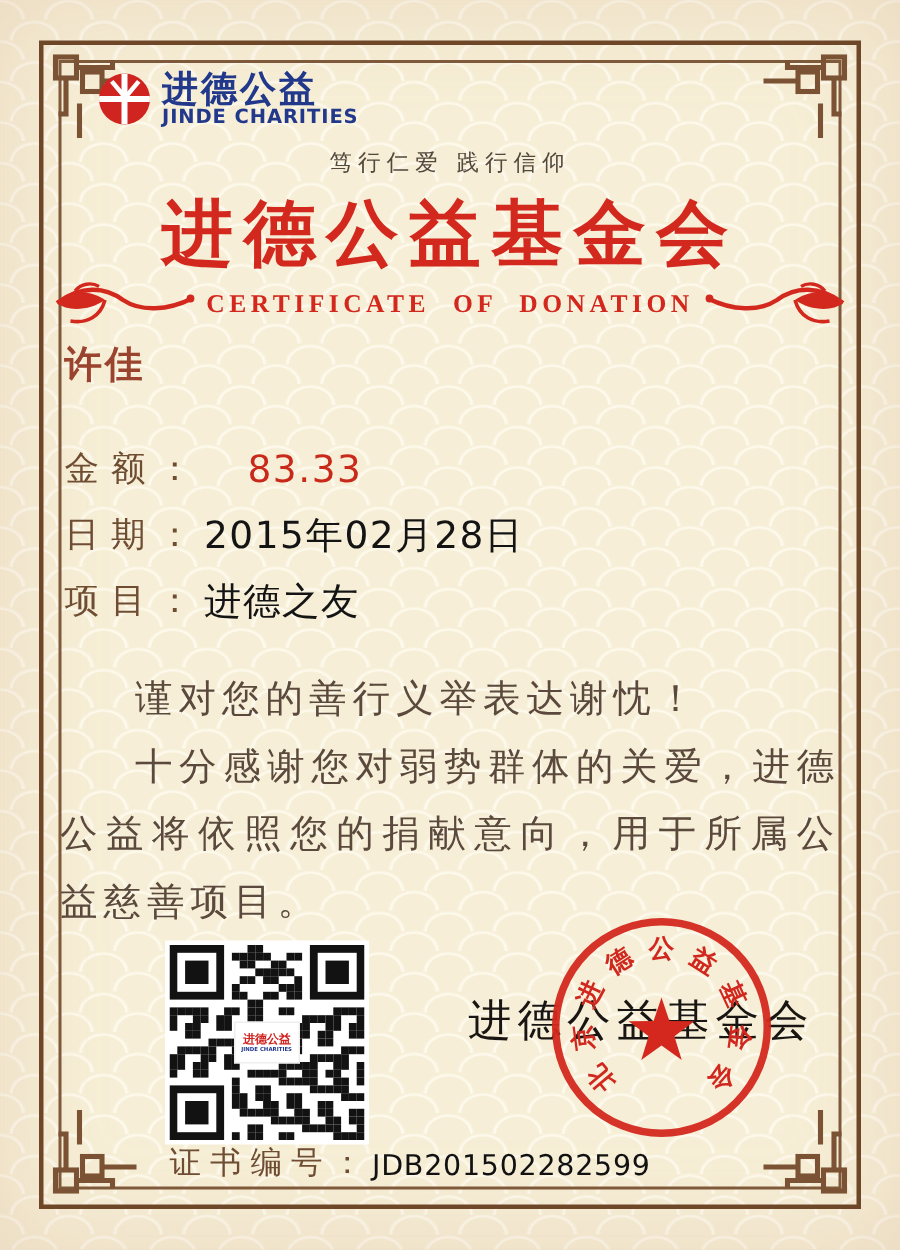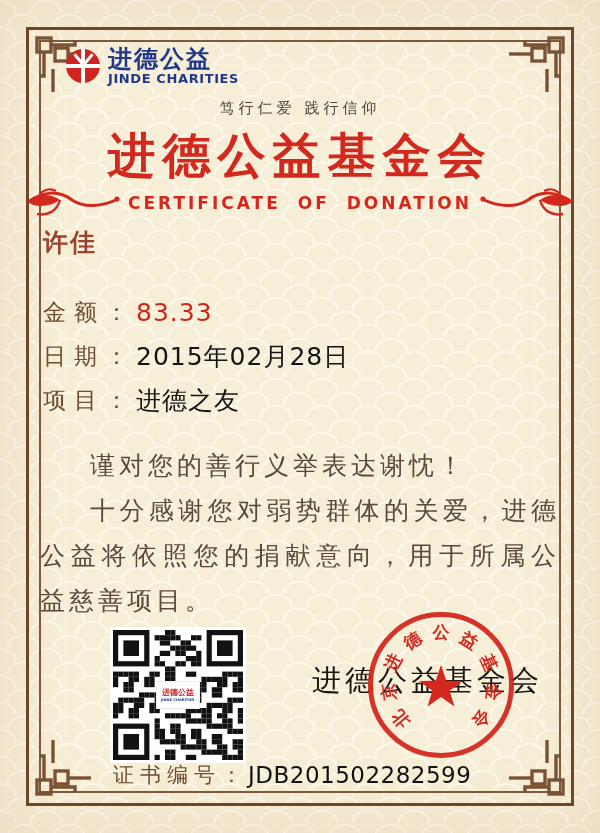--- a/index.html
+++ b/index.html
@@ -31,33 +31,33 @@
   .logo-mark .d1{transform:translateY(4px) rotate(40deg);}
   .logo-mark .d2{transform:translateY(4px) rotate(-40deg);}
   .logo-text{margin-left:8px;}
   .logo-cn{font-family:"DejaVu Serif",serif;font-weight:bold;font-size:24px;line-height:26px;color:#21388b;letter-spacing:2px;}
   .logo-en{font-weight:bold;font-size:13px;line-height:14px;color:#21388b;letter-spacing:.6px;}
   
   .tagline{position:absolute;left:0;right:0;top:99px;text-align:center;font-family:"DejaVu Serif",serif;
     font-size:15px;color:#53463c;letter-spacing:4px;}
   .title{position:absolute;left:0;right:0;top:124px;margin:0;text-align:center;font-family:"DejaVu Serif",serif;
     font-weight:bold;font-size:48px;color:#d3281e;letter-spacing:7px;}
-  .subtitle-row{position:absolute;left:0;right:0;top:186px;display:flex;align-items:center;justify-content:center;gap:8px;}
+  .subtitle-row{position:absolute;left:0;right:0;top:186px;display:flex;align-items:center;justify-content:center;gap:8px;font-family:Liberation Serif, serif;}
   .subtitle{font-weight:bold;font-size:17px;color:#d3281e;letter-spacing:3px;word-spacing:8px;white-space:nowrap;}
   .flourish{width:96px;height:34px;flex:none;}
   .flourish.right{transform:scaleX(-1);}
   
   .recipient{position:absolute;left:43px;top:226px;font-size:25px;font-weight:bold;color:#9a4430;letter-spacing:2px;}
   .field-row{position:absolute;left:43px;white-space:nowrap;}
   .field-row.amount{top:297px;}
   .field-row.date{top:340px;}
   .field-row.project{top:384px;}
   .flabel{font-family:"DejaVu Serif",serif;font-size:23px;color:#6f4d33;letter-spacing:8px;text-align:right;}
   .fvalue{font-size:25px;color:#141414;letter-spacing:1px;vertical-align:-1px;}
-  .fvalue.red{color:#c9291b;}
+  .fvalue.red{color:#c9291b;margin-left:29px;}
   
   .body-text{position:absolute;left:40px;right:40px;top:443px;font-family:"DejaVu Serif",serif;
     font-size:25px;line-height:45px;color:#5a493c;letter-spacing:4px;text-align:justify;}
   .body-text p{margin:0;text-indent:2em;}
   
   .qr{position:absolute;left:110px;top:627px;width:136px;height:136px;background:#fff;padding:3px;box-sizing:border-box;}
   .qr svg{display:block;}
   .qr-center{position:absolute;left:50%;top:50%;transform:translate(-50%,-50%);background:#fff;
     width:42px;height:26px;display:flex;flex-direction:column;align-items:center;justify-content:center;border:1px solid #eee;}
   .qr-center .r{color:#cf2420;font-weight:bold;font-size:8px;line-height:9px;letter-spacing:0;}
@@ -67,21 +67,21 @@
   .stamp{position:absolute;left:368px;top:612px;width:146px;height:146px;z-index:2;}
   .stamp-ring{position:absolute;inset:0;border:5px solid #d4281f;border-radius:50%;opacity:.95;}
   .stamp-star{position:absolute;left:50px;top:52px;width:46px;height:44px;}
   .stamp-chars{position:absolute;inset:0;}
   .stamp-chars span{position:absolute;left:50%;top:50%;width:22px;height:22px;margin:-11px 0 0 -11px;
     display:flex;align-items:center;justify-content:center;font-family:"DejaVu Serif",serif;
     font-weight:bold;font-size:17px;color:#d0281e;transform-origin:center;}
   
   .cert-row{position:absolute;left:113px;top:761px;white-space:nowrap;}
   .clabel{font-family:"DejaVu Serif",serif;font-size:21px;color:#6f4d33;letter-spacing:6px;}
-  .cvalue{font-size:23px;color:#111;letter-spacing:.5px;vertical-align:-1px;margin-top:20px;}
+  .cvalue{font-size:19px;color:#111;letter-spacing:.5px;vertical-align:-1px;margin-top:20px;}
 </style>
 </head>
 <body>
 
 <div class="page">
 
   <div class="border-outer"></div>
   <div class="border-inner"></div>
 
   <svg class="corner tl" viewBox="0 0 62 62">

